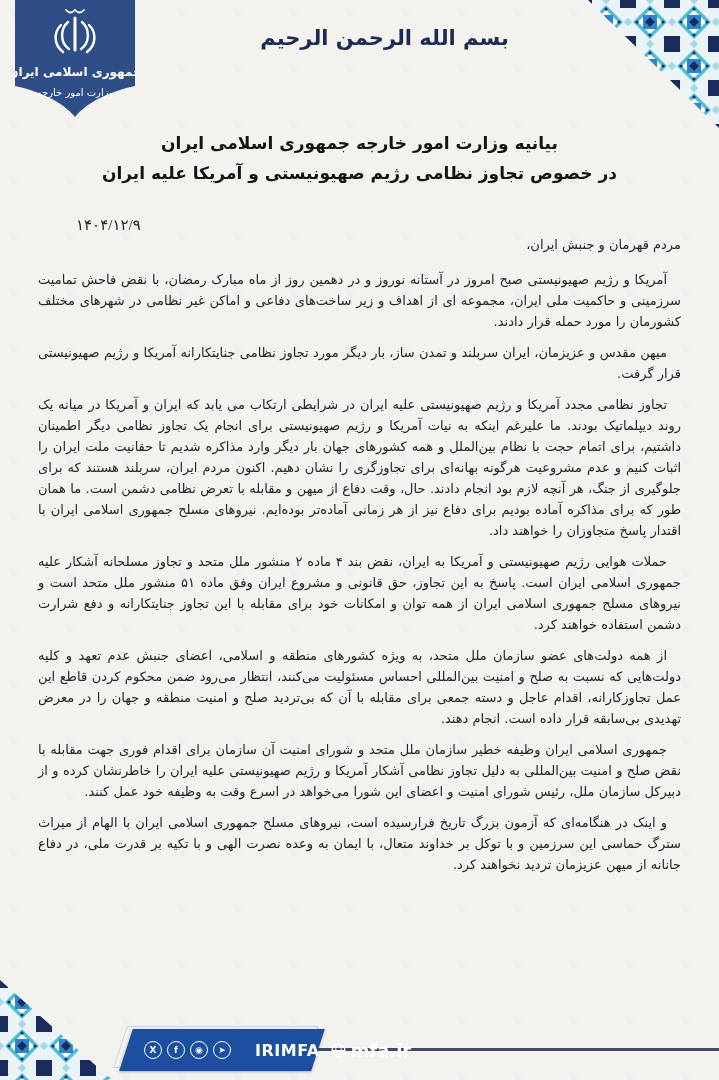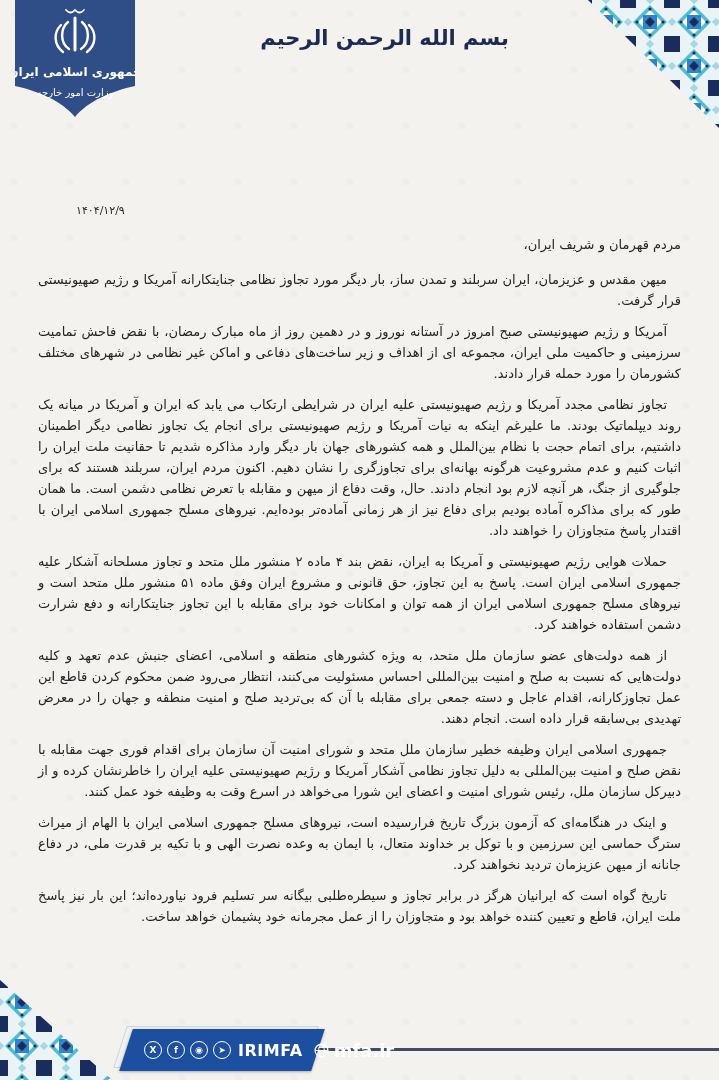--- a/index.html
+++ b/index.html
@@ -27,22 +27,22 @@
     position:absolute; top:26px; left:0; right:0;
     text-align:center; transform:translateX(25px);
     font-size:21px; font-weight:bold; color:#1d2b52; direction:rtl;
   }
   .title{
     position:absolute; top:128px; left:0; right:0;
     text-align:center; direction:rtl;
     font-weight:bold; font-size:17px; line-height:30px; color:#141414;
   }
   .date{
-    position:absolute; top:204px; left:76px;
-    direction:ltr; font-size:11px; letter-spacing:4px; color:#262626;
+    position:absolute; top:216px; left:76px;
+    direction:ltr; font-size:15px; letter-spacing:4px; color:#262626;font-family:Liberation Serif, serif;
   }
   .body-text{
     position:absolute; top:231px; right:38px; left:38px;
     direction:rtl; text-align:justify;
     font-size:13px; line-height:21px; color:#242424;
   }
   .salutation{ text-align:right; line-height:28px; text-indent:0; }
   .body-text p{ margin:10px 0 0 0; text-indent:14px; }
 
   
@@ -63,21 +63,21 @@
   }
   .footer-content{
     position:absolute; inset:0; display:flex; align-items:center;
     gap:5px; padding:0 16px 0 18px; direction:ltr; color:#fff;
   }
   .soc-icon{
     width:16px; height:16px; border:1.3px solid #fff; border-radius:50%;
     display:flex; align-items:center; justify-content:center;
     font-size:9px; font-weight:bold; color:#fff; flex:0 0 auto;
   }
-  .handle{ font-weight:bold; font-size:16px; letter-spacing:0.5px; margin-left:2px;}
+  .handle{ font-weight:bold; font-size:16px; letter-spacing:0.5px; margin-left:19px;}
   .globe{ margin-left:6px; flex:0 0 auto; display:flex;}
   .site{ font-weight:bold; font-size:18px; }
 </style>
 </head>
 <body>
 
 <div class="page">
 
   <svg class="corner-svg corner-tr" width="135" height="135" aria-hidden="true">
     <defs>
@@ -138,33 +138,36 @@
       <path d="M47,25 C39,33 40,45 49,52" stroke-width="2.4"></path>
       <path d="M68,22 C76,29 76,43 67,49" stroke-width="2.4"></path>
       <path d="M75,25 C83,33 82,45 73,52" stroke-width="2.4"></path>
     </g>
     <text x="61" y="76" text-anchor="middle" fill="#ffffff" font-size="12" font-weight="bold" direction="rtl">جمهوری اسلامی ایران</text>
     <text x="61" y="96" text-anchor="middle" fill="#ffffff" font-size="10" direction="rtl">وزارت امور خارجه</text>
   </svg>
 
   <div class="bismillah">بسم الله الرحمن الرحیم</div>
 
+  <div class="title">
+    <div>بیانیه وزارت امور خارجه جمهوری اسلامی ایران</div>
+    <div>در خصوص تجاوز نظامی رژیم صهیونیستی و آمریکا علیه ایران</div>
+  </div>
 
   <div class="date">۱۴۰۴/۱۲/۹</div>
 
   <div class="body-text">
-    <div class="salutation">مردم قهرمان و شریف ایران،</div>
+    <div class="salutation">مردم قهرمان و جنبش ایران،</div>
+    <p>آمریکا و رژیم صهیونیستی صبح امروز در آستانه نوروز و در دهمین روز از ماه مبارک رمضان، با نقض فاحش تمامیت سرزمینی و حاکمیت ملی ایران، مجموعه ای از اهداف و زیر ساخت‌های دفاعی و اماکن غیر نظامی در شهرهای مختلف کشورمان را مورد حمله قرار دادند.</p>
     <p>میهن مقدس و عزیزمان، ایران سربلند و تمدن ساز، بار دیگر مورد تجاوز نظامی جنایتکارانه آمریکا و رژیم صهیونیستی قرار گرفت.</p>
-    <p>آمریکا و رژیم صهیونیستی صبح امروز در آستانه نوروز و در دهمین روز از ماه مبارک رمضان، با نقض فاحش تمامیت سرزمینی و حاکمیت ملی ایران، مجموعه ای از اهداف و زیر ساخت‌های دفاعی و اماکن غیر نظامی در شهرهای مختلف کشورمان را مورد حمله قرار دادند.</p>
     <p>تجاوز نظامی مجدد آمریکا و رژیم صهیونیستی علیه ایران در شرایطی ارتکاب می یابد که ایران و آمریکا در میانه یک روند دیپلماتیک بودند. ما علیرغم اینکه به نیات آمریکا و رژیم صهیونیستی برای انجام یک تجاوز نظامی دیگر اطمینان داشتیم، برای اتمام حجت با نظام بین‌الملل و همه کشورهای جهان بار دیگر وارد مذاکره شدیم تا حقانیت ملت ایران را اثبات کنیم و عدم مشروعیت هرگونه بهانه‌ای برای تجاوزگری را نشان دهیم. اکنون مردم ایران، سربلند هستند که برای جلوگیری از جنگ، هر آنچه لازم بود انجام دادند. حال، وقت دفاع از میهن و مقابله با تعرض نظامی دشمن است. ما همان طور که برای مذاکره آماده بودیم برای دفاع نیز از هر زمانی آماده‌تر بوده‌ایم. نیروهای مسلح جمهوری اسلامی ایران با اقتدار پاسخ متجاوزان را خواهند داد.</p>
     <p>حملات هوایی رژیم صهیونیستی و آمریکا به ایران، نقض بند ۴ ماده ۲ منشور ملل متحد و تجاوز مسلحانه آشکار علیه جمهوری اسلامی ایران است. پاسخ به این تجاوز، حق قانونی و مشروع ایران وفق ماده ۵۱ منشور ملل متحد است و نیروهای مسلح جمهوری اسلامی ایران از همه توان و امکانات خود برای مقابله با این تجاوز جنایتکارانه و دفع شرارت دشمن استفاده خواهند کرد.</p>
     <p>از همه دولت‌های عضو سازمان ملل متحد، به ویژه کشورهای منطقه و اسلامی، اعضای جنبش عدم تعهد و کلیه دولت‌هایی که نسبت به صلح و امنیت بین‌المللی احساس مسئولیت می‌کنند، انتظار می‌رود ضمن محکوم کردن قاطع این عمل تجاوزکارانه، اقدام عاجل و دسته جمعی برای مقابله با آن که بی‌تردید صلح و امنیت منطقه و جهان را در معرض تهدیدی بی‌سابقه قرار داده است. انجام دهند.</p>
     <p>جمهوری اسلامی ایران وظیفه خطیر سازمان ملل متحد و شورای امنیت آن سازمان برای اقدام فوری جهت مقابله با نقض صلح و امنیت بین‌المللی به دلیل تجاوز نظامی آشکار آمریکا و رژیم صهیونیستی علیه ایران را خاطرنشان کرده و از دبیرکل سازمان ملل، رئیس شورای امنیت و اعضای این شورا می‌خواهد در اسرع وقت به وظیفه خود عمل کنند.</p>
     <p>و اینک در هنگامه‌ای که آزمون بزرگ تاریخ فرارسیده است، نیروهای مسلح جمهوری اسلامی ایران با الهام از میراث سترگ حماسی این سرزمین و با توکل بر خداوند متعال، با ایمان به وعده نصرت الهی و با تکیه بر قدرت ملی، در دفاع جانانه از میهن عزیزمان تردید نخواهند کرد.</p>
-    <p>تاریخ گواه است که ایرانیان هرگز در برابر تجاوز و سیطره‌طلبی بیگانه سر تسلیم فرود نیاورده‌اند؛ این بار نیز پاسخ ملت ایران، قاطع و تعیین کننده خواهد بود و متجاوزان را از عمل مجرمانه خود پشیمان خواهد ساخت.</p>
   </div>
 
   <div class="footer-rule"></div>
 
   <div class="footer-banner">
     <div class="skew-outline"></div>
     <div class="skew-bg"></div>
     <div class="footer-content">
       <span class="soc-icon">X</span>
       <span class="soc-icon">f</span>

